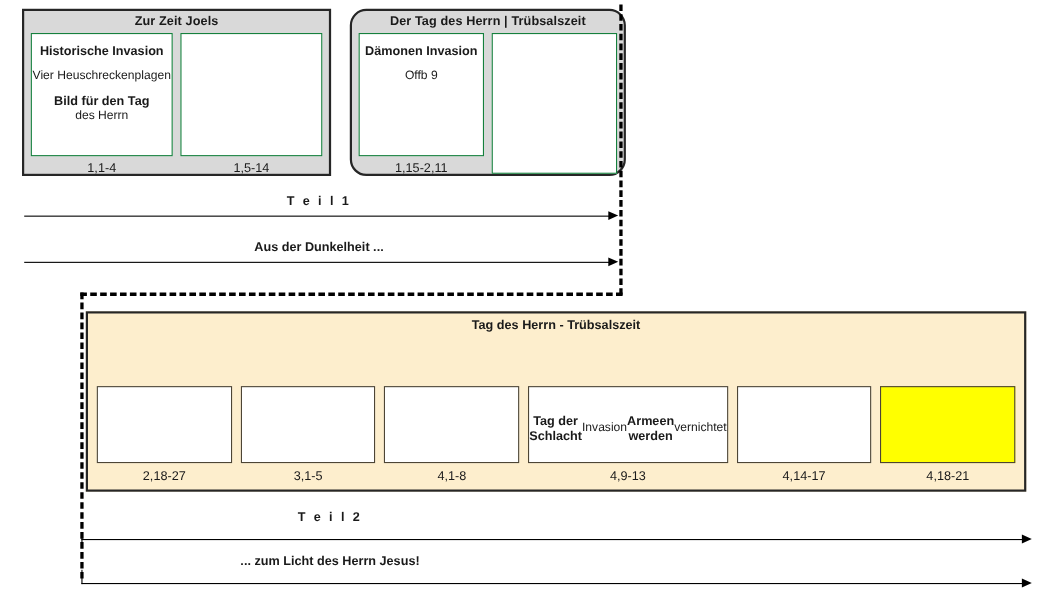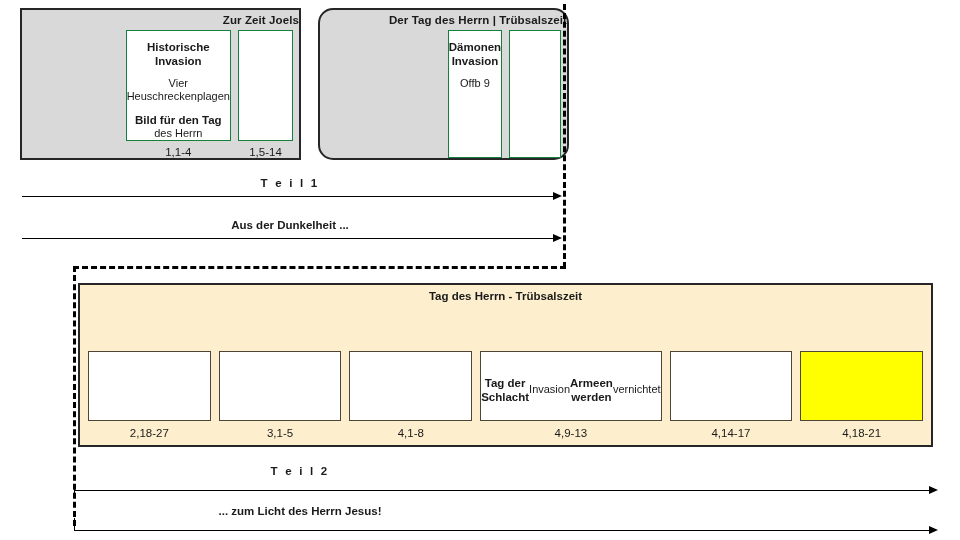--- a/index.html
+++ b/index.html
@@ -17,21 +17,20 @@
   }
 
   
   .gray-panel {
     position: absolute;
     background: #d9d9d9;
     border: 2px solid #262626;
     box-sizing: border-box;
     display: flex;
     flex-direction: column;
-    align-items: flex-end;
   }
   .gray-panel .panel-title {
     height: 20px;
     line-height: 20px;
     text-align: center;
     font-size: 11.5px;
     font-weight: bold;
     letter-spacing: .1px;
     flex: 0 0 auto;
   }
@@ -54,21 +53,21 @@
     box-sizing: border-box;
     display: flex;
     flex-direction: column;
     align-items: center;
     justify-content: flex-start;
     padding-top: 9px;
     overflow: hidden;
   }
   .gray-panel .cell .ref {
     flex: 0 0 auto;
-    height: 34px;
+    height: 16px;
     line-height: 22px;
     text-align: center;
     font-size: 11.5px;
   }
 
   .ln { display: block; text-align: center; line-height: 1.22; }
   .ln.b { font-weight: bold; font-size: 11.5px; }
   .ln.n { font-weight: normal; font-size: 11px; }
   .gap9 { height: 9px; }
 
@@ -195,20 +194,21 @@
 <div class="gray-panel" style="left:318px; top:8px; width:251px; height:152px;border-radius:15px;">
   <div class="panel-title">Der Tag des Herrn | Trübsalszeit</div>
   <div class="panel-body">
 
     <div class="cell">
       <div class="box">
         <span class="ln b">Dämonen Invasion</span>
         <span class="gap9"></span>
         <span class="ln n">Offb 9</span>
       </div>
+      <div class="ref">1,15-2,11</div>
     </div>
 
     <div class="cell">
       <div class="box"></div>
     </div>
 
   </div>
 </div>
 
 <div class="arrow-label" style="left:0px; top:177px; width:580px;">

